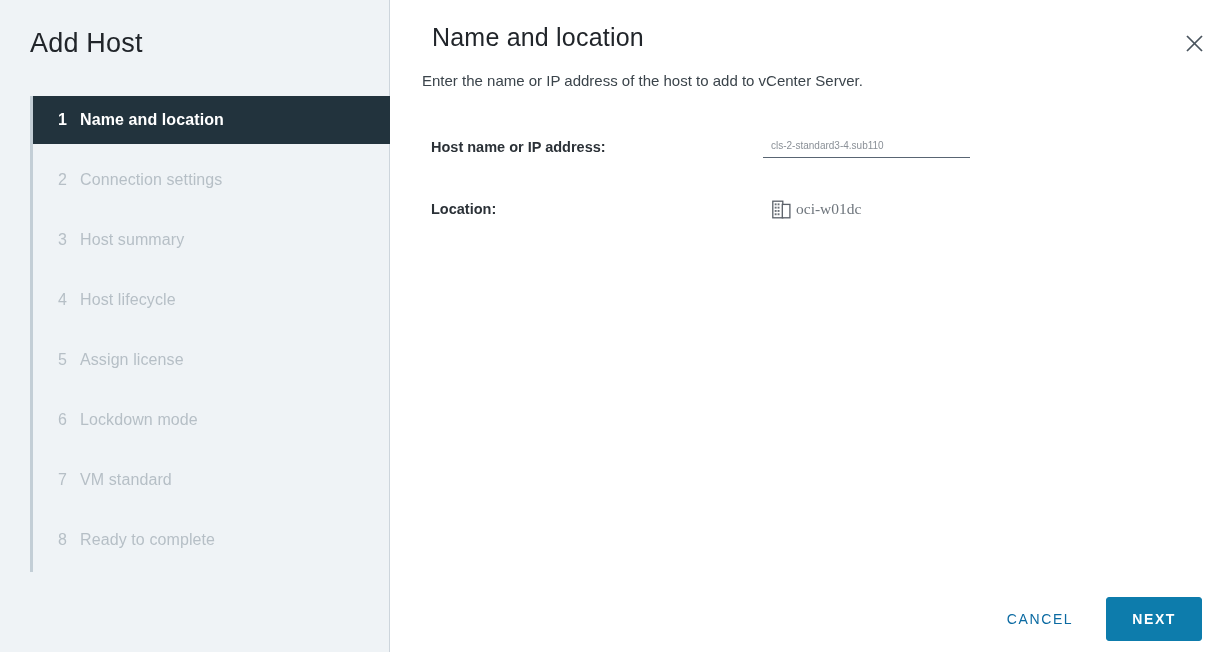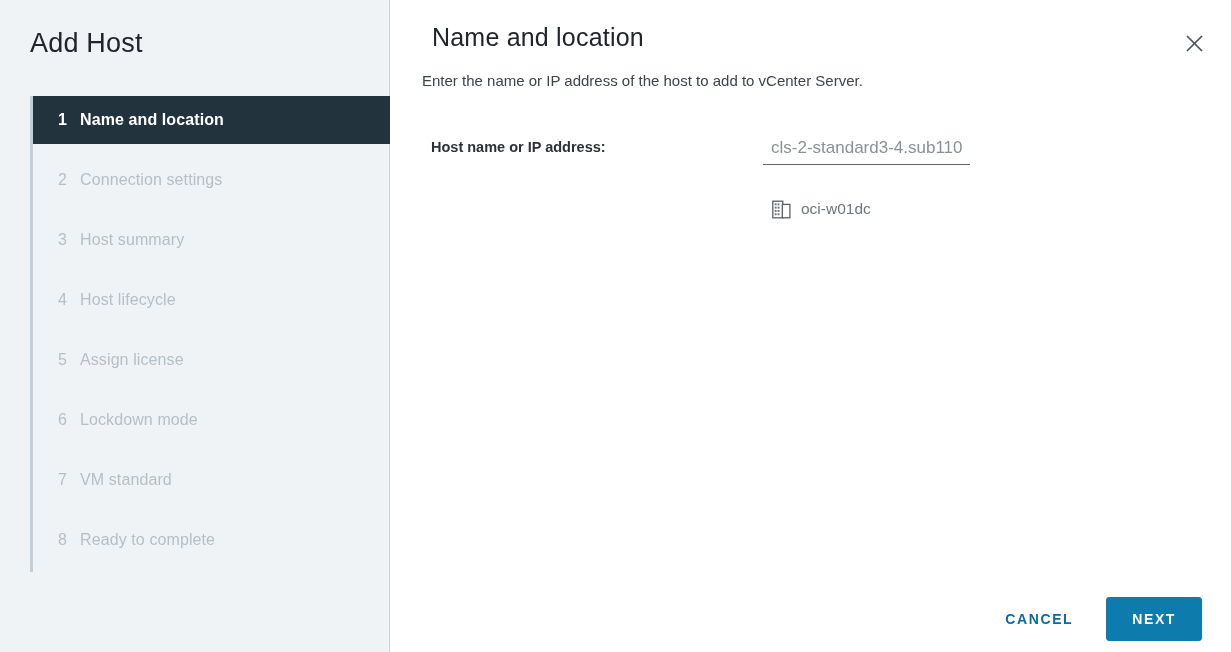--- a/index.html
+++ b/index.html
@@ -152,34 +152,35 @@
     top: 4px;
     width: 207px;
   }
   .host-input {
     width: 207px;
     box-sizing: border-box;
     border: none;
     border-bottom: 1px solid #596573;
     background: transparent;
     font-family: "Liberation Sans", sans-serif;
-    font-size: 17px;
+    font-size: 10px;
     color: #8a9097;
     padding: 3px 0 6px 8px;
     outline: none;
   }
   .host-input::placeholder { color: #b0b6bc; }
 
   .location-value {
     position: absolute;
     left: 382px;
     top: 68px;
     display: flex;
     align-items: center;
-    gap: 10px;
+    gap: 5px;
+    font-family: Liberation Serif, serif;
   }
   .dc-icon {
     width: 19px;
     height: 20px;
     flex: 0 0 19px;
     display: block;
   }
   .location-text {
     font-size: 15.5px;
     color: #6e757c;
@@ -194,21 +195,21 @@
     display: flex;
     align-items: center;
     gap: 14px;
   }
   .btn-cancel {
     background: transparent;
     border: 1px solid transparent;
     color: #0b6aa2;
     font-family: "Liberation Sans", sans-serif;
     font-size: 14px;
-    font-weight: 700;
+    font-weight: 400;
     letter-spacing: 1.6px;
     padding: 11px 18px;
     cursor: pointer;
     text-transform: none;
   }
   .btn-next {
     background: #0d7cac;
     border: 1px solid #0d7cac;
     border-radius: 3px;
     color: #ffffff;
@@ -288,20 +289,23 @@
 
     <div class="form-area">
 
       <div class="form-row">
         <div class="form-label">Host name or IP address:</div>
         <div class="field-holder">
           <input class="host-input" type="text" value="cls-2-standard3-4.sub110" style="">
         </div>
       </div>
 
+      <div class="form-row">
+        <div class="form-label">Location:</div>
+      </div>
 
       <div class="location-value">
         <svg class="dc-icon" viewBox="0 0 19 20">
           <rect x="0.8" y="2.2" width="10" height="16.6" fill="#ffffff" stroke="#5a6068" stroke-width="1.3"></rect>
           <rect x="10.3" y="5.4" width="7.6" height="13.4" fill="#ffffff" stroke="#5a6068" stroke-width="1.3"></rect>
           <rect x="2.7" y="4.4" width="1.9" height="1.9" fill="#6b7178"></rect>
           <rect x="5.6" y="4.4" width="1.9" height="1.9" fill="#6b7178"></rect>
           <rect x="2.7" y="7.7" width="1.9" height="1.9" fill="#6b7178"></rect>
           <rect x="5.6" y="7.7" width="1.9" height="1.9" fill="#6b7178"></rect>
           <rect x="2.7" y="11.0" width="1.9" height="1.9" fill="#6b7178"></rect>

